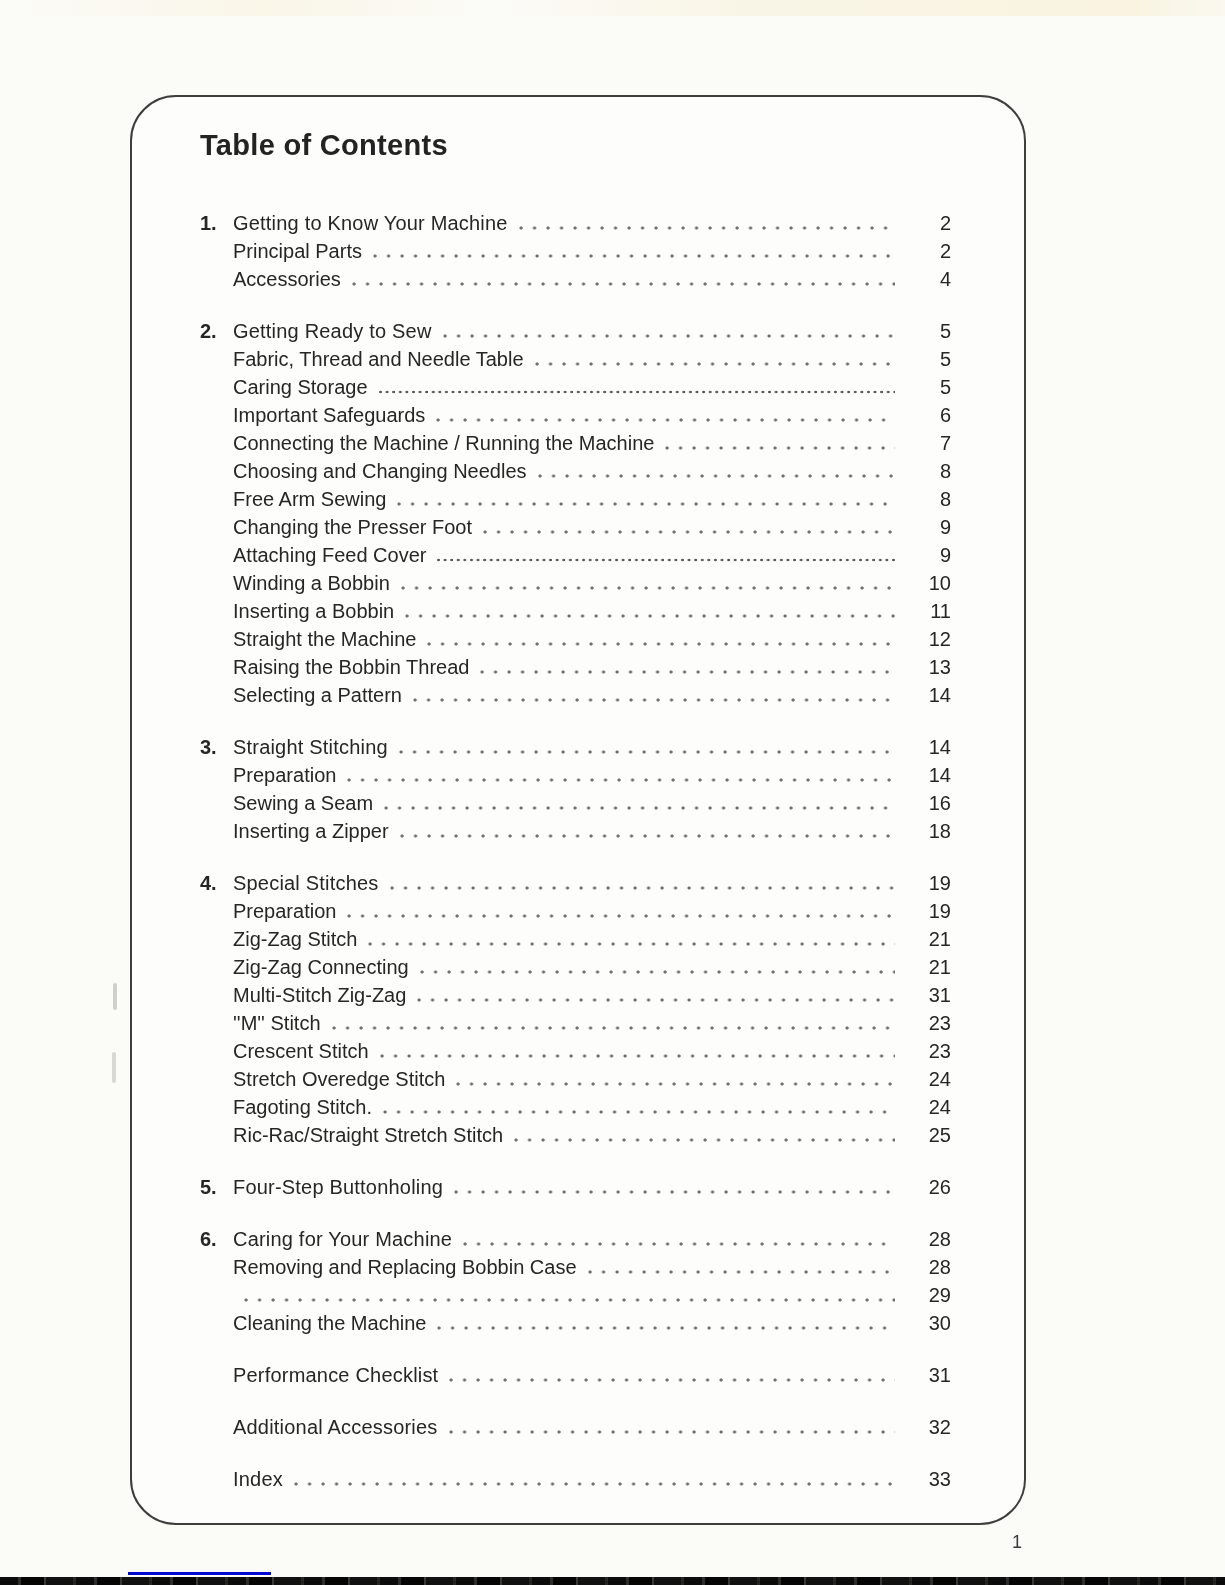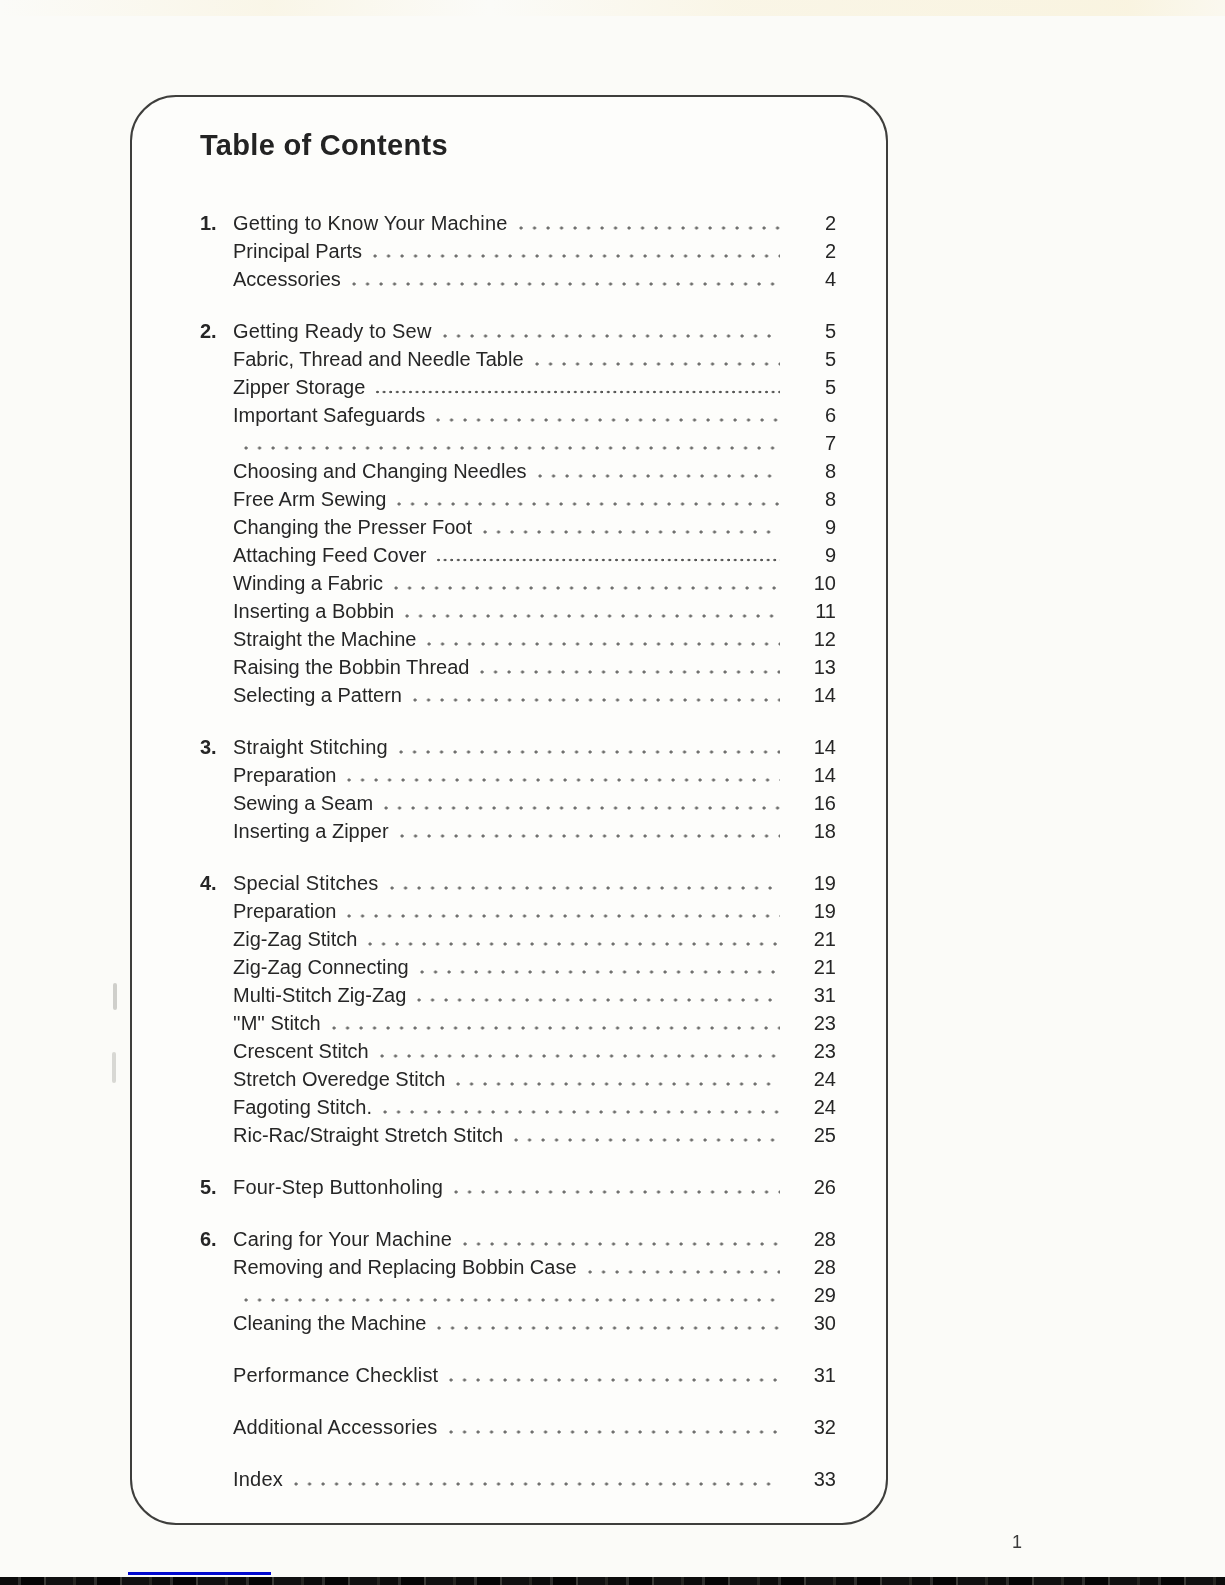--- a/index.html
+++ b/index.html
@@ -7,25 +7,25 @@
     width:1225px;height:1585px;position:relative;overflow:hidden;
     background:#fbfbf8;
     font-family:"Liberation Sans", sans-serif;
     color:#262626;
   }
   .top-scan-band{
     position:absolute;left:0;top:0;width:100%;height:16px;
     background:linear-gradient(90deg, rgba(249,244,226,0) 0%, rgba(249,244,226,.75) 22%, rgba(255,255,255,0) 40%, rgba(249,244,226,.8) 60%, rgba(249,243,222,.9) 92%, rgba(249,244,226,.4) 100%);
   }
   .toc-box{
-    position:absolute;left:130px;top:95px;width:758px;height:1430px;
+    position:absolute;left:130px;top:95px;width:896px;height:1430px;
     box-sizing:border-box;
     border:2px solid #3e3e3c;border-radius:46px;
     background:#fdfdfb;
-    padding:32px 50px 0 68px;
+    padding:32px 73px 0 68px;
   }
   .page-title{
     font-size:29px;font-weight:bold;letter-spacing:.3px;color:#232323;
   }
   .toc-list{margin-top:47px;}
   .toc-section + .toc-section{margin-top:24px;}
   .toc-row{
     display:flex;align-items:stretch;
     font-size:20px;line-height:28px;white-space:nowrap;
   }
@@ -97,30 +97,31 @@
           <span class="label">Getting Ready to Sew</span>
           <span class="leader"></span>
           <span class="page">5</span>
         </div>
         <div class="toc-row indent">
           <span class="label">Fabric, Thread and Needle Table</span>
           <span class="leader"></span>
           <span class="page">5</span>
         </div>
         <div class="toc-row indent">
-          <span class="label">Zipper Storage</span>
+          <span class="label">Caring Storage</span>
           <span class="leader dense"></span>
           <span class="page">5</span>
         </div>
         <div class="toc-row indent">
           <span class="label">Important Safeguards</span>
           <span class="leader"></span>
           <span class="page">6</span>
         </div>
         <div class="toc-row indent">
+          <span class="label">Connecting the Machine / Running the Machine</span>
           <span class="leader"></span>
           <span class="page">7</span>
         </div>
         <div class="toc-row indent">
           <span class="label">Choosing and Changing Needles</span>
           <span class="leader"></span>
           <span class="page">8</span>
         </div>
         <div class="toc-row indent">
           <span class="label">Free Arm Sewing</span>
@@ -131,21 +132,21 @@
           <span class="label">Changing the Presser Foot</span>
           <span class="leader"></span>
           <span class="page">9</span>
         </div>
         <div class="toc-row indent">
           <span class="label">Attaching Feed Cover</span>
           <span class="leader dense"></span>
           <span class="page">9</span>
         </div>
         <div class="toc-row indent">
-          <span class="label">Winding a Fabric</span>
+          <span class="label">Winding a Bobbin</span>
           <span class="leader"></span>
           <span class="page">10</span>
         </div>
         <div class="toc-row indent">
           <span class="label">Inserting a Bobbin</span>
           <span class="leader"></span>
           <span class="page">11</span>
         </div>
         <div class="toc-row indent">
           <span class="label">Straight the Machine</span>

